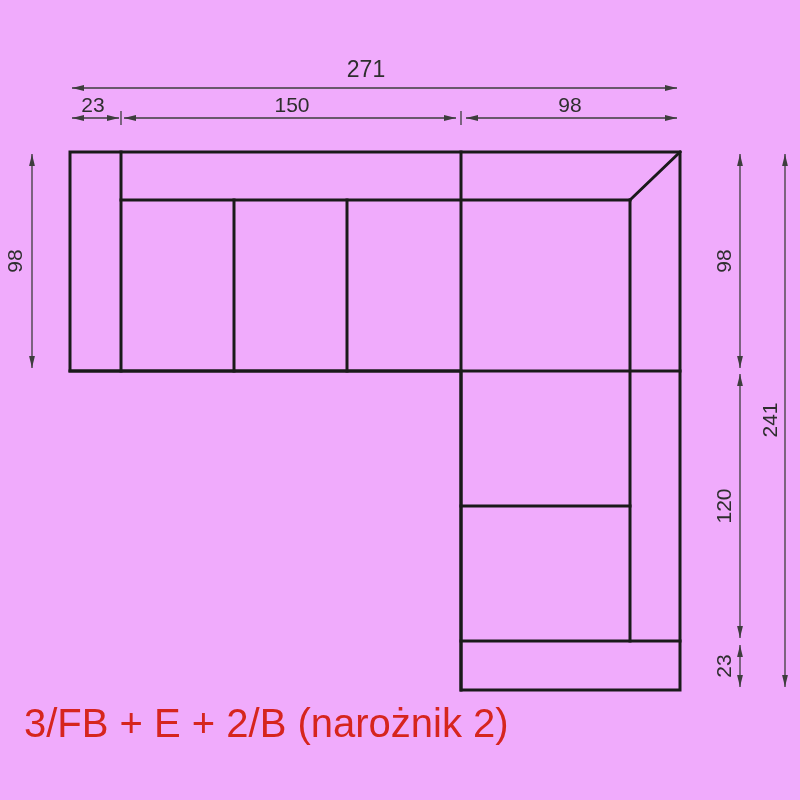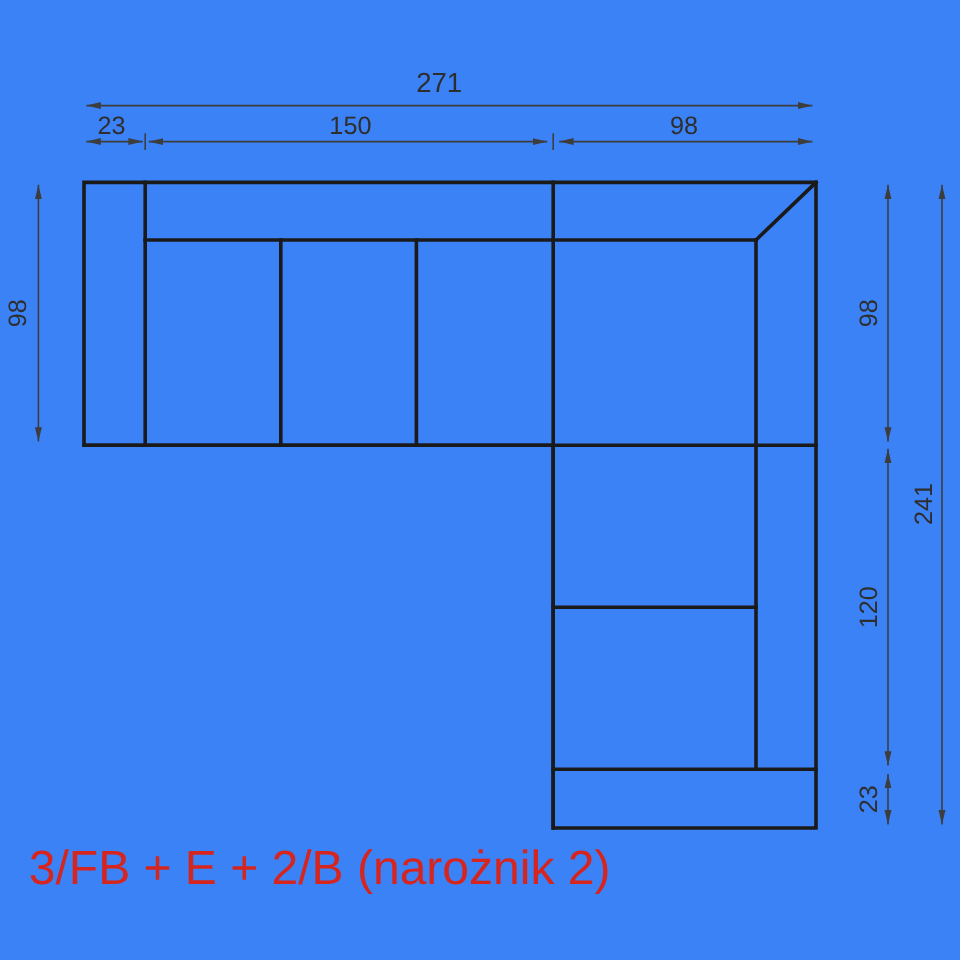--- a/index.html
+++ b/index.html
@@ -5,21 +5,21 @@
   html, body {
     margin: 0;
     padding: 0;
     background: #ffffff;
     font-family: "Liberation Sans", sans-serif;
   }
   .stage {
     position: relative;
     width: 800px;
     height: 800px;
-    background: #3b82f6;
+    background: #f0abfc;
     overflow: hidden;
   }
   svg { display: block; }
   .shape-line {
     stroke: #1a1a1a;
     stroke-width: 3;
     fill: none;
     stroke-linecap: square;
   }
   .dim-line {

